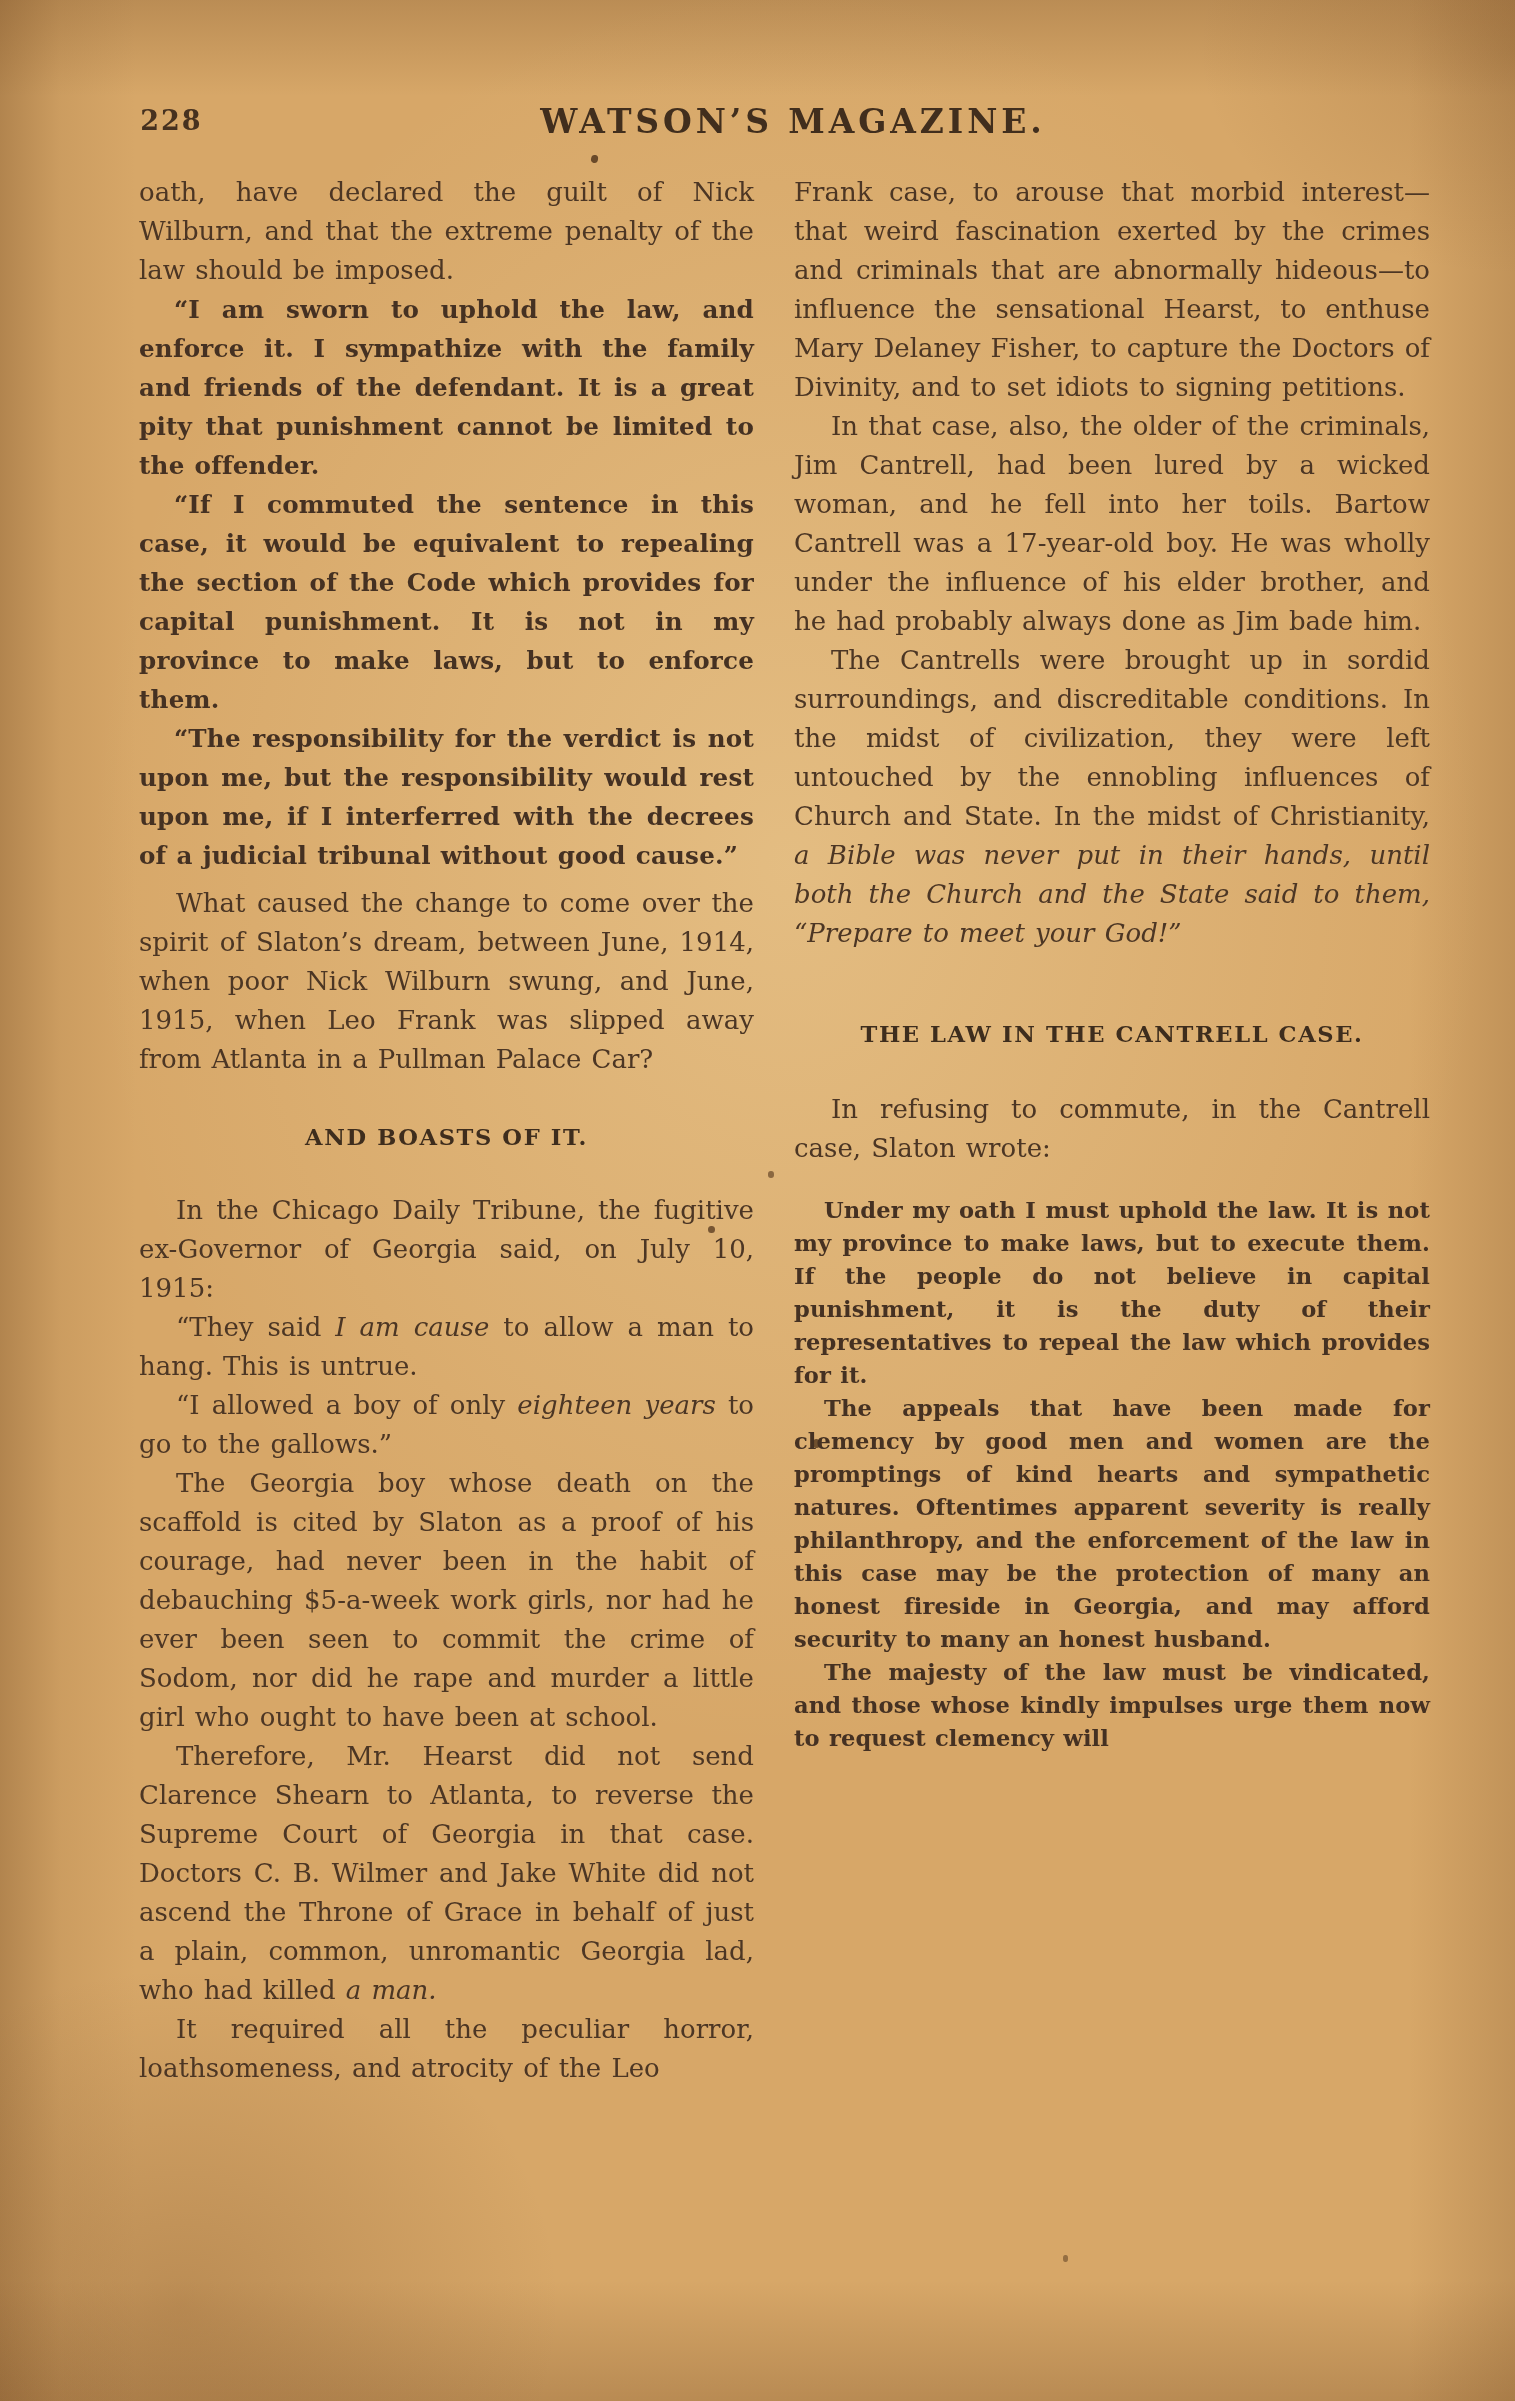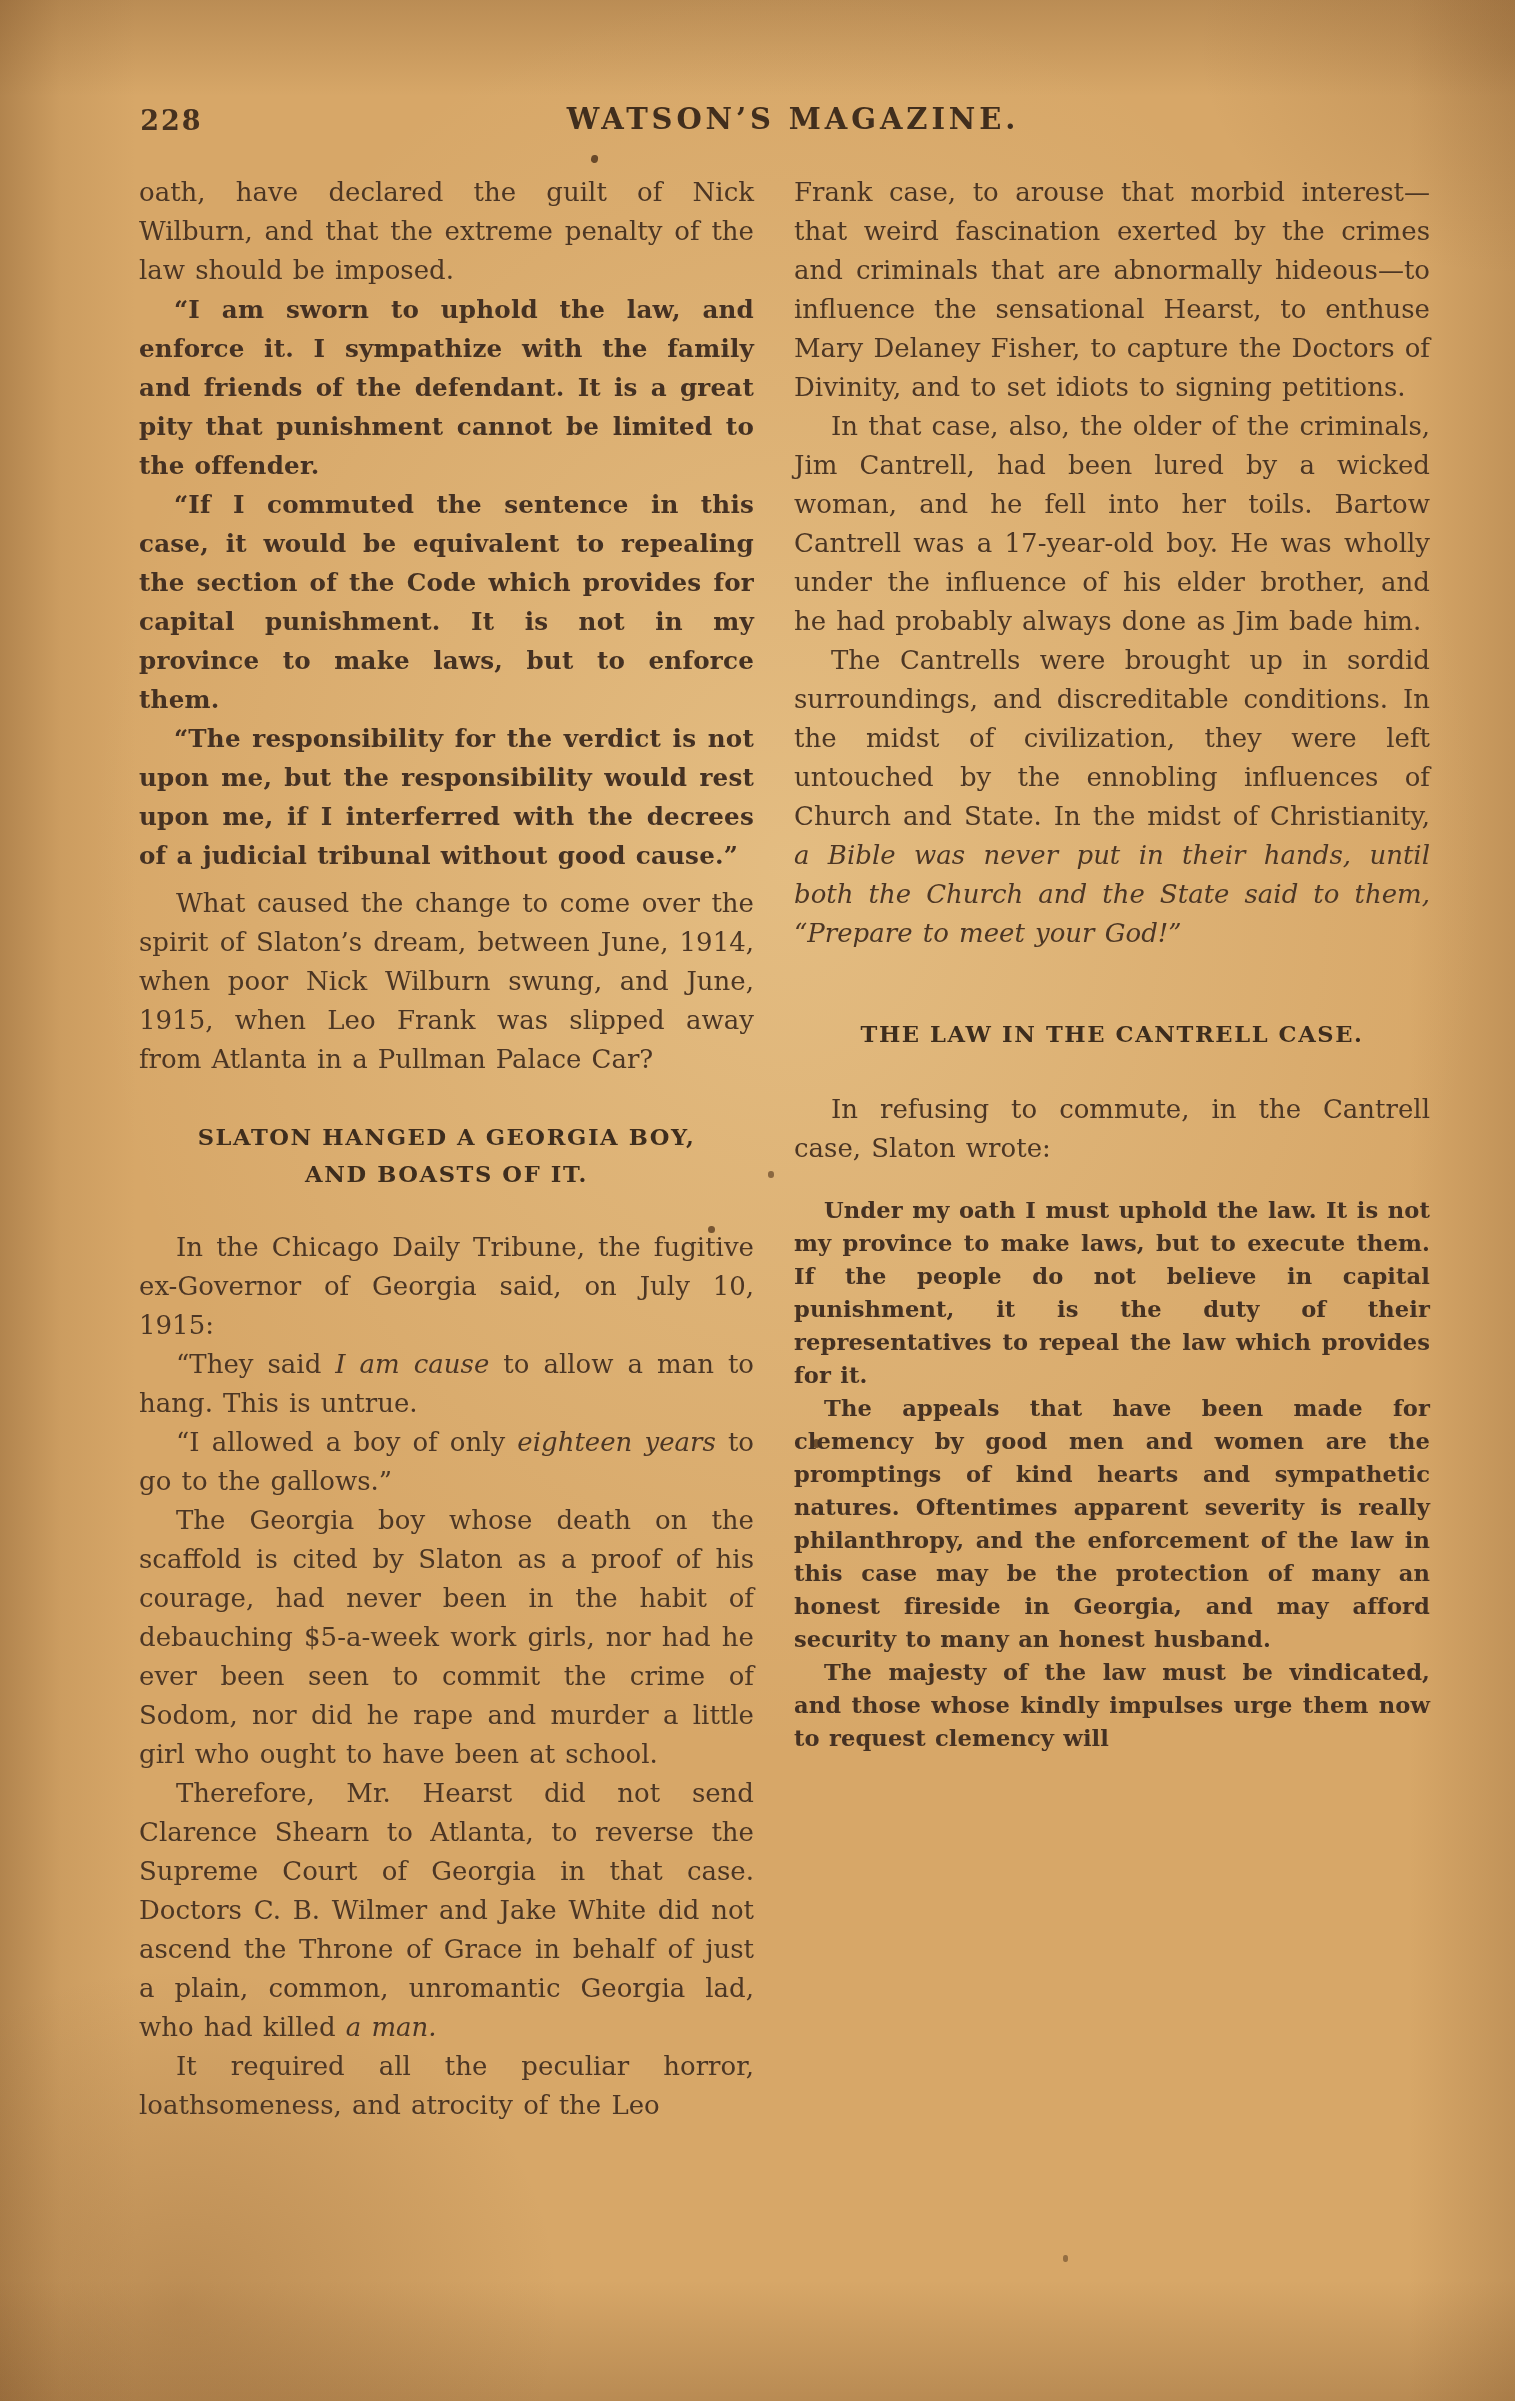--- a/index.html
+++ b/index.html
@@ -12,21 +12,21 @@
     background-color:#d7a768;
     background-image:
       radial-gradient(ellipse 969px 1228px at 52% 36%, rgba(248,224,172,.38), rgba(248,224,172,0) 72%),
       radial-gradient(ellipse 581px 517px at 12% 96%, rgba(115,72,33,.28), rgba(115,72,33,0) 65%),
       radial-gradient(ellipse 452px 323px at 100% 2%, rgba(115,72,33,.22), rgba(115,72,33,0) 70%),
       linear-gradient(90deg, rgba(105,65,28,.34) 0%, rgba(105,65,28,.10) 4%, rgba(105,65,28,0) 9%, rgba(105,65,28,0) 93%, rgba(105,65,28,.20) 100%),
       linear-gradient(180deg, rgba(105,65,28,.26) 0%, rgba(105,65,28,0) 4%, rgba(105,65,28,0) 95%, rgba(105,65,28,.28) 100%);
   }
   .header{position:absolute;top:102px;left:139px;right:68px;height:45px;}
   .page-number{position:absolute;left:1.3px;top:2.6px;font-size:27px;font-weight:bold;letter-spacing:1.9px;color:#46311f;}
-  .magazine-title{text-align:center;font-size:29px;font-weight:bold;letter-spacing:3.9px;color:#412e1d;}
+  .magazine-title{text-align:center;font-size:33px;font-weight:bold;letter-spacing:3.9px;color:#412e1d;}
   .content{position:absolute;top:173px;left:139px;right:68px;display:flex;gap:40px;}
   .col-left{width:615px;flex:0 0 615px;}
   .col-right{width:636px;flex:0 0 636px;}
   p{margin:0;}
   .body-para{
     font-size:26px;line-height:39px;text-align:justify;text-indent:37px;
     word-spacing:1.9px;color:#4c3624;
   }
   .no-indent{text-indent:0;}
   .bold-quote{
@@ -71,21 +71,20 @@
 
   <div class="content">
 
     <div class="col-left">
       <p class="body-para no-indent">oath, have declared the guilt of Nick Wilburn, and that the extreme penalty of the law should be imposed.</p>
       <p class="bold-quote">“I am sworn to uphold the law, and enforce it. I sympathize with the family and friends of the defendant. It is a great pity that punishment cannot be limited to the offender.</p>
       <p class="bold-quote">“If I commuted the sentence in this case, it would be equivalent to repealing the section of the Code which provides for capital punishment. It is not in my province to make laws, but to enforce them.</p>
       <p class="bold-quote">“The responsibility for the verdict is not upon me, but the responsibility would rest upon me, if I interferred with the decrees of a judicial tribunal without good cause.”</p>
       <p class="body-para gap-before">What caused the change to come over the spirit of Slaton’s dream, between June, 1914, when poor Nick Wilburn swung, and June, 1915, when Leo Frank was slipped away from Atlanta in a Pullman Palace Car?</p>
       <div class="section-heading heading-left">
-        <div>SLATON HANGED A GEORGIA BOY,</div>
         <div>AND BOASTS OF IT.</div>
       </div>
       <p class="body-para">In the Chicago Daily Tribune, the fugitive ex-Governor of Georgia said, on July 10, 1915:</p>
       <p class="body-para"><span>“They said </span><span class="it">I am cause</span><span> to allow a man to hang. This is untrue.</span></p>
       <p class="body-para"><span>“I allowed a boy of only </span><span class="it">eighteen years</span><span> to go to the gallows.”</span></p>
       <p class="body-para">The Georgia boy whose death on the scaffold is cited by Slaton as a proof of his courage, had never been in the habit of debauching $5-a-week work girls, nor had he ever been seen to commit the crime of Sodom, nor did he rape and murder a little girl who ought to have been at school.</p>
       <p class="body-para"><span>Therefore, Mr. Hearst did not send Clarence Shearn to Atlanta, to reverse the Supreme Court of Georgia in that case. Doctors C. B. Wilmer and Jake White did not ascend the Throne of Grace in behalf of just a plain, common, unromantic Georgia lad, who had killed </span><span class="it">a man.</span></p>
       <p class="body-para">It required all the peculiar horror, loathsomeness, and atrocity of the Leo</p>
     </div>
 

